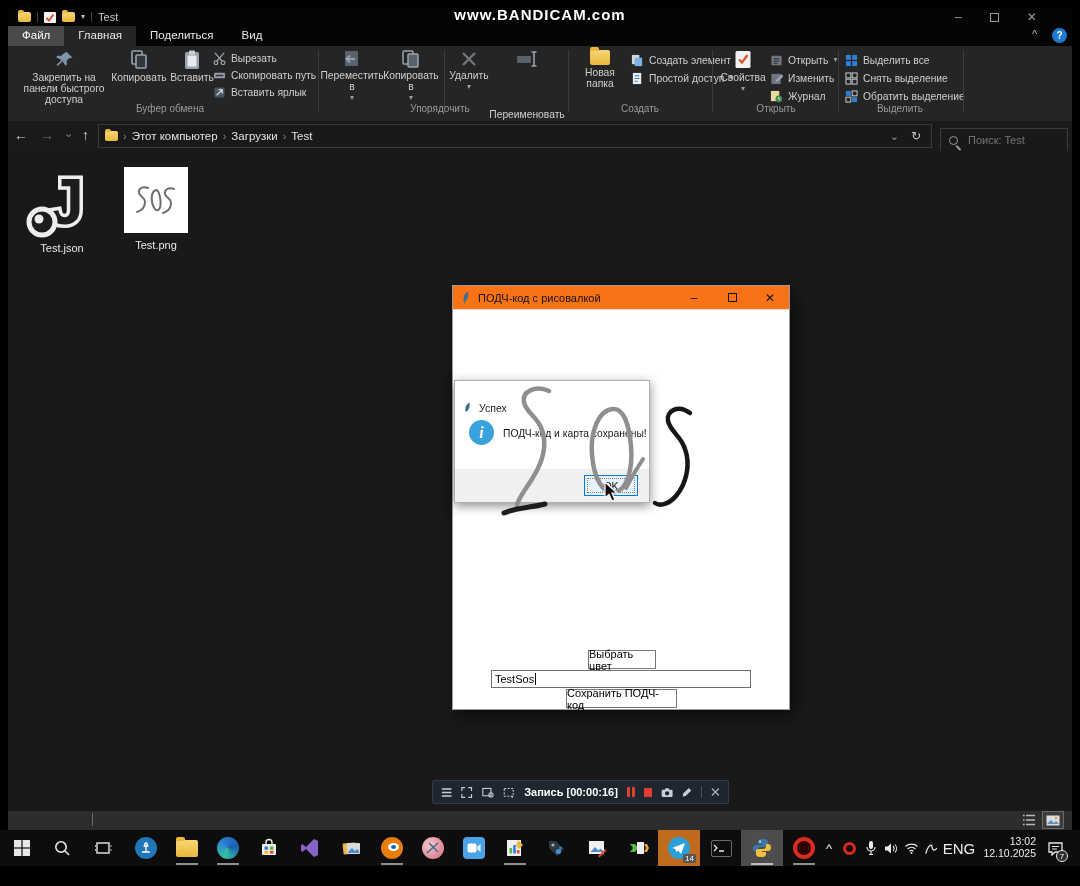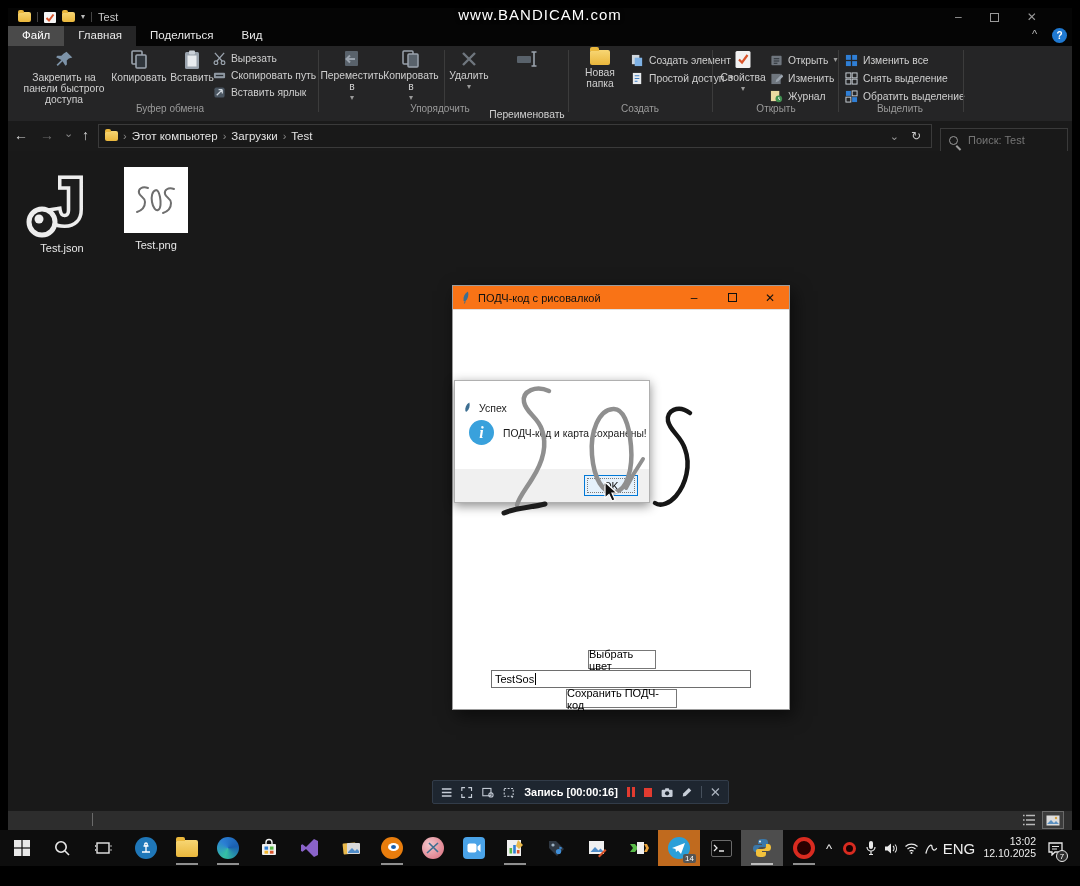--- a/index.html
+++ b/index.html
@@ -3,21 +3,21 @@
 <meta charset="utf-8">
 <style>
   html,body{margin:0;padding:0;background:#000;}
   *{box-sizing:border-box;}
   .stage{position:relative;width:1080px;height:886px;background:#000;overflow:hidden;
          font-family:"Liberation Sans","DejaVu Sans",sans-serif;color:#d6d6d6;}
   .abs{position:absolute;}
   .flexc{display:flex;align-items:center;}
   
   .titlebar{left:8px;top:8px;width:1064px;height:18px;background:#050505;}
-  .watermark{left:0;top:6px;width:1080px;text-align:center;font-weight:normal;font-size:15px;
+  .watermark{left:0;top:6px;width:1080px;text-align:center;font-weight:bold;font-size:15px;
              color:#fff;letter-spacing:1px;text-shadow:0 0 4px #000;}
   .wc{color:#9a9a9a;font-size:12px;line-height:12px;}
   .tabrow{left:8px;top:26px;width:1064px;height:20px;background:#050505;display:flex;align-items:stretch;font-size:11.5px;}
   .tab{padding:3px 14px;color:#e8e8e8;cursor:default;}
   .tab.file{background:#4a4a4a;color:#fff;}
   .tab.active{background:#252526;}
   .ribbon{left:8px;top:46px;width:1064px;height:75px;background:#252526;}
   .glabel{position:absolute;top:103px;font-size:10px;color:#9a9a9a;text-align:center;}
   .gdiv{position:absolute;top:50px;height:62px;width:1px;background:#3c3c3c;}
   .rbig{position:absolute;top:50px;display:flex;flex-direction:column;align-items:center;gap:2px;}
@@ -245,21 +245,21 @@
   <div class="glabel" style="left:716px;width:120px;">Открыть</div>
   <div class="gdiv" style="left:838px;"></div>
 
   <div class="abs rrow" style="left:845px;top:52px;">
     <svg width="13" height="13" viewBox="0 0 14 14">
         <rect x="1" y="1" width="5.3" height="5.3" fill="#2f7fd6"></rect>
         <rect x="7.7" y="1" width="5.3" height="5.3" fill="#2f7fd6"></rect>
         <rect x="1" y="7.7" width="5.3" height="5.3" fill="#2f7fd6"></rect>
         <rect x="7.7" y="7.7" width="5.3" height="5.3" fill="#2f7fd6"></rect>
       </svg>
-    <span class="rlbl">Изменить все</span>
+    <span class="rlbl">Выделить все</span>
   </div>
   <div class="abs rrow" style="left:845px;top:70px;">
     <svg width="13" height="13" viewBox="0 0 14 14">
         <rect x="1" y="1" width="5.3" height="5.3" fill="none" stroke="#cfd6dd"></rect>
         <rect x="7.7" y="1" width="5.3" height="5.3" fill="none" stroke="#cfd6dd"></rect>
         <rect x="1" y="7.7" width="5.3" height="5.3" fill="none" stroke="#cfd6dd"></rect>
         <rect x="7.7" y="7.7" width="5.3" height="5.3" fill="none" stroke="#cfd6dd"></rect>
       </svg>
     <span class="rlbl">Снять выделение</span>
   </div>

